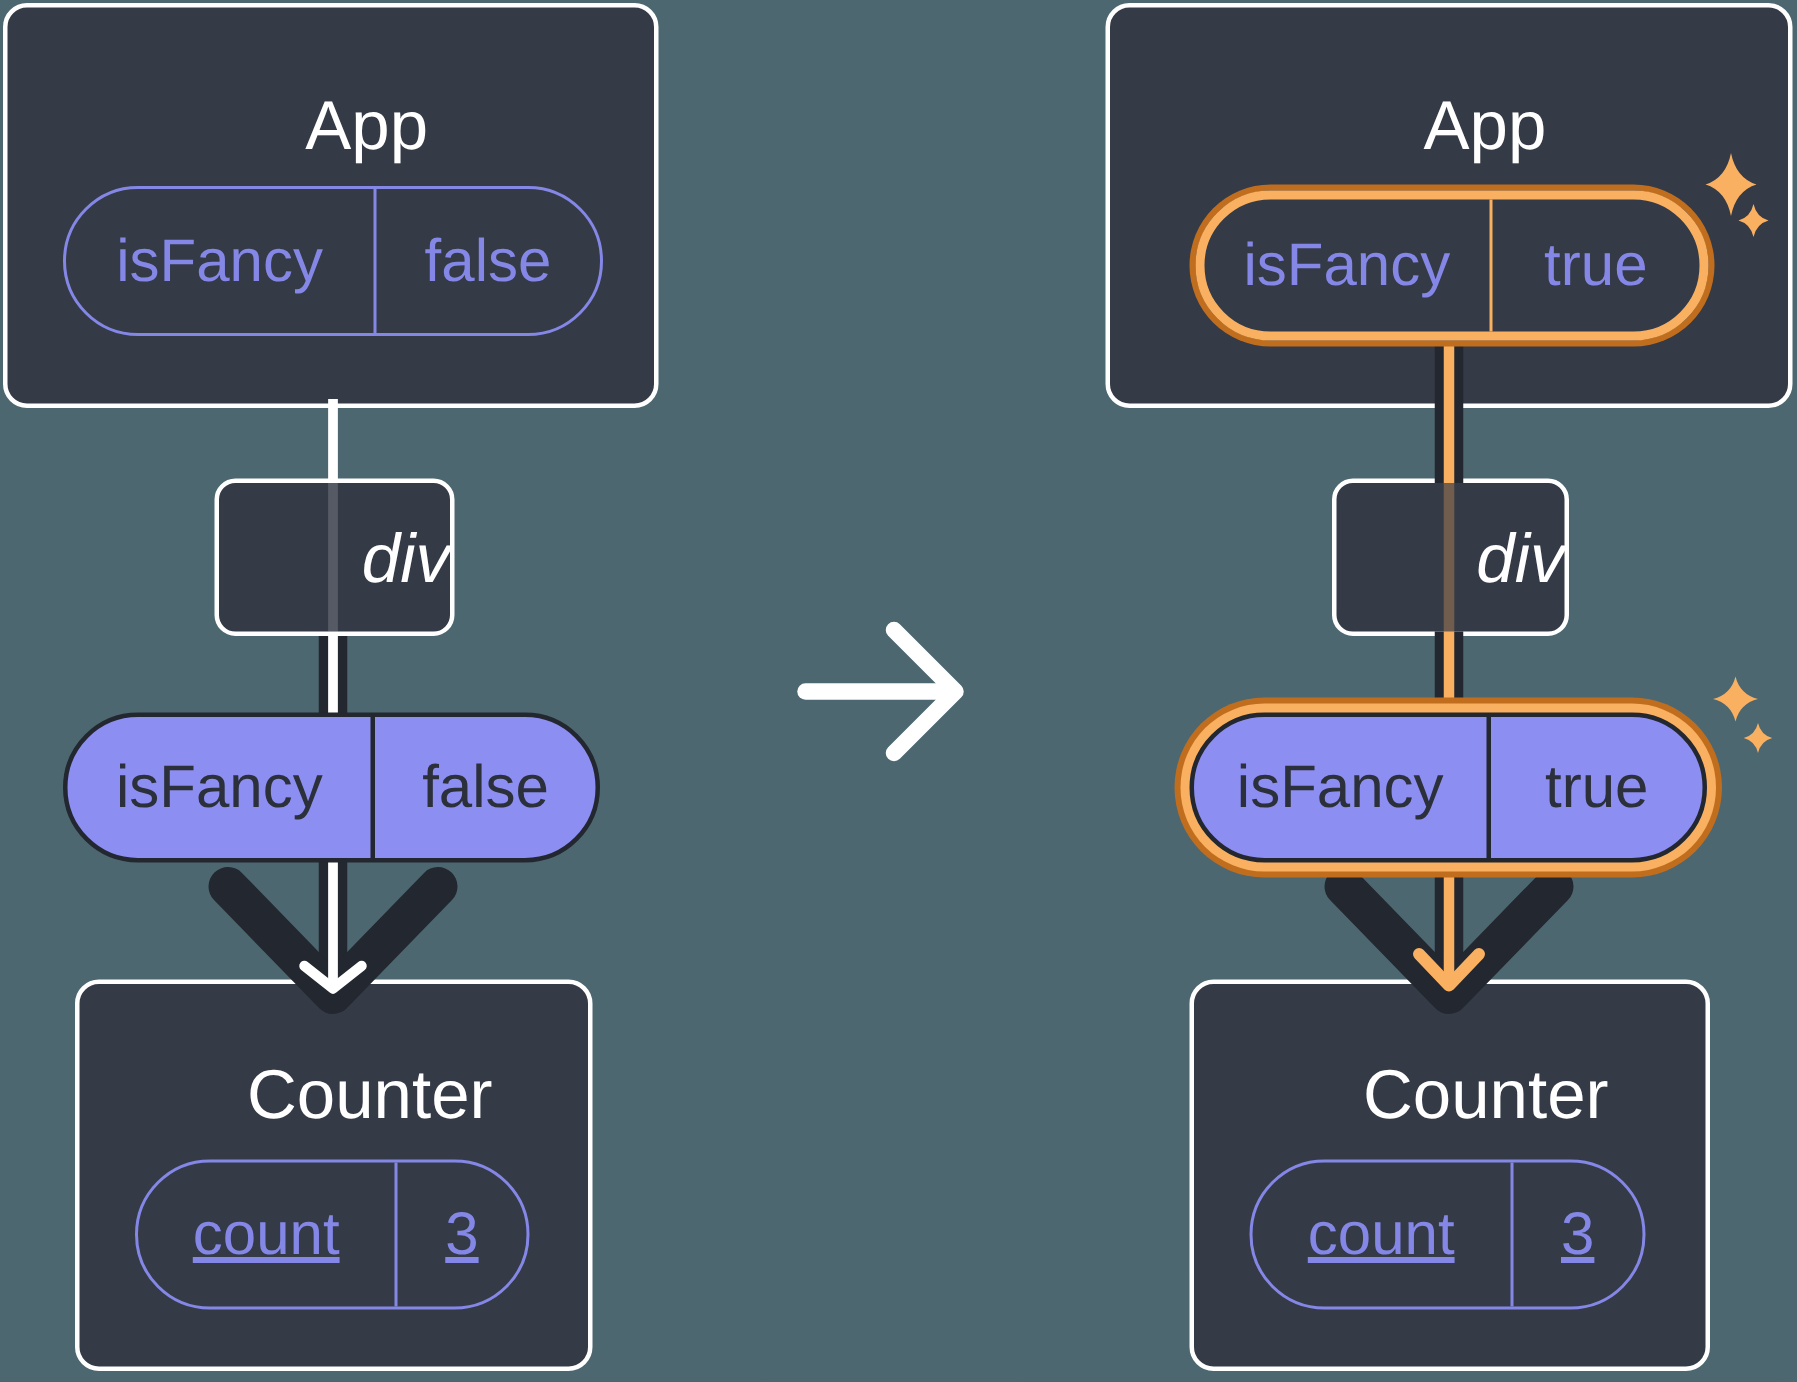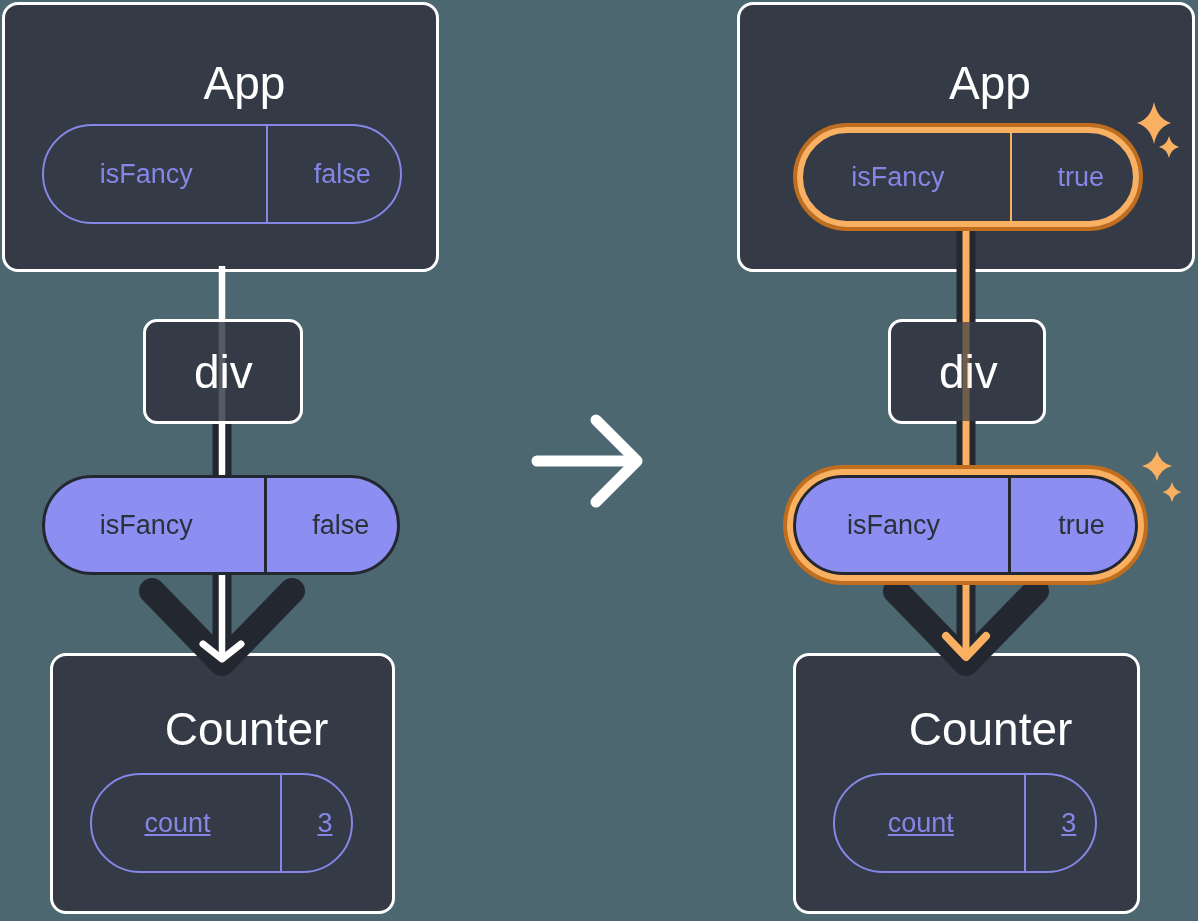--- a/index.html
+++ b/index.html
@@ -19,32 +19,31 @@
     z-index:1;
   }
   .card-title{
     position:absolute;left:0;right:0;
     text-align:center;
     color:#FFFFFF;
     font-size:46px;font-weight:500;
     line-height:1;
     margin-left:48px;
   }
-  .div-card{display:flex;align-items:center;justify-content:flex-start;border-radius:14px;}
+  .div-card{display:flex;align-items:center;justify-content:flex-end;border-radius:14px;font-style:italic;}
   .div-card .card-title{position:static;}
   
   .pill{
     position:absolute;
     box-sizing:border-box;
     display:flex;
     border-radius:999px;
     z-index:3;
-    font-size:27px;
+    font-size:40px;
     line-height:1;
-    gap:17px;
   }
   .pill .cell{
     flex:0 0 57.5%;
     display:flex;align-items:center;justify-content:center;
     box-sizing:border-box;
   }
   .pill .cell.val{flex:0 0 42.5%;text-align:right;}
   .pill-count .cell{flex:0 0 66%;text-decoration:underline;}
   .pill-count .cell.val{flex:0 0 34%;}
   .pill-outline{

